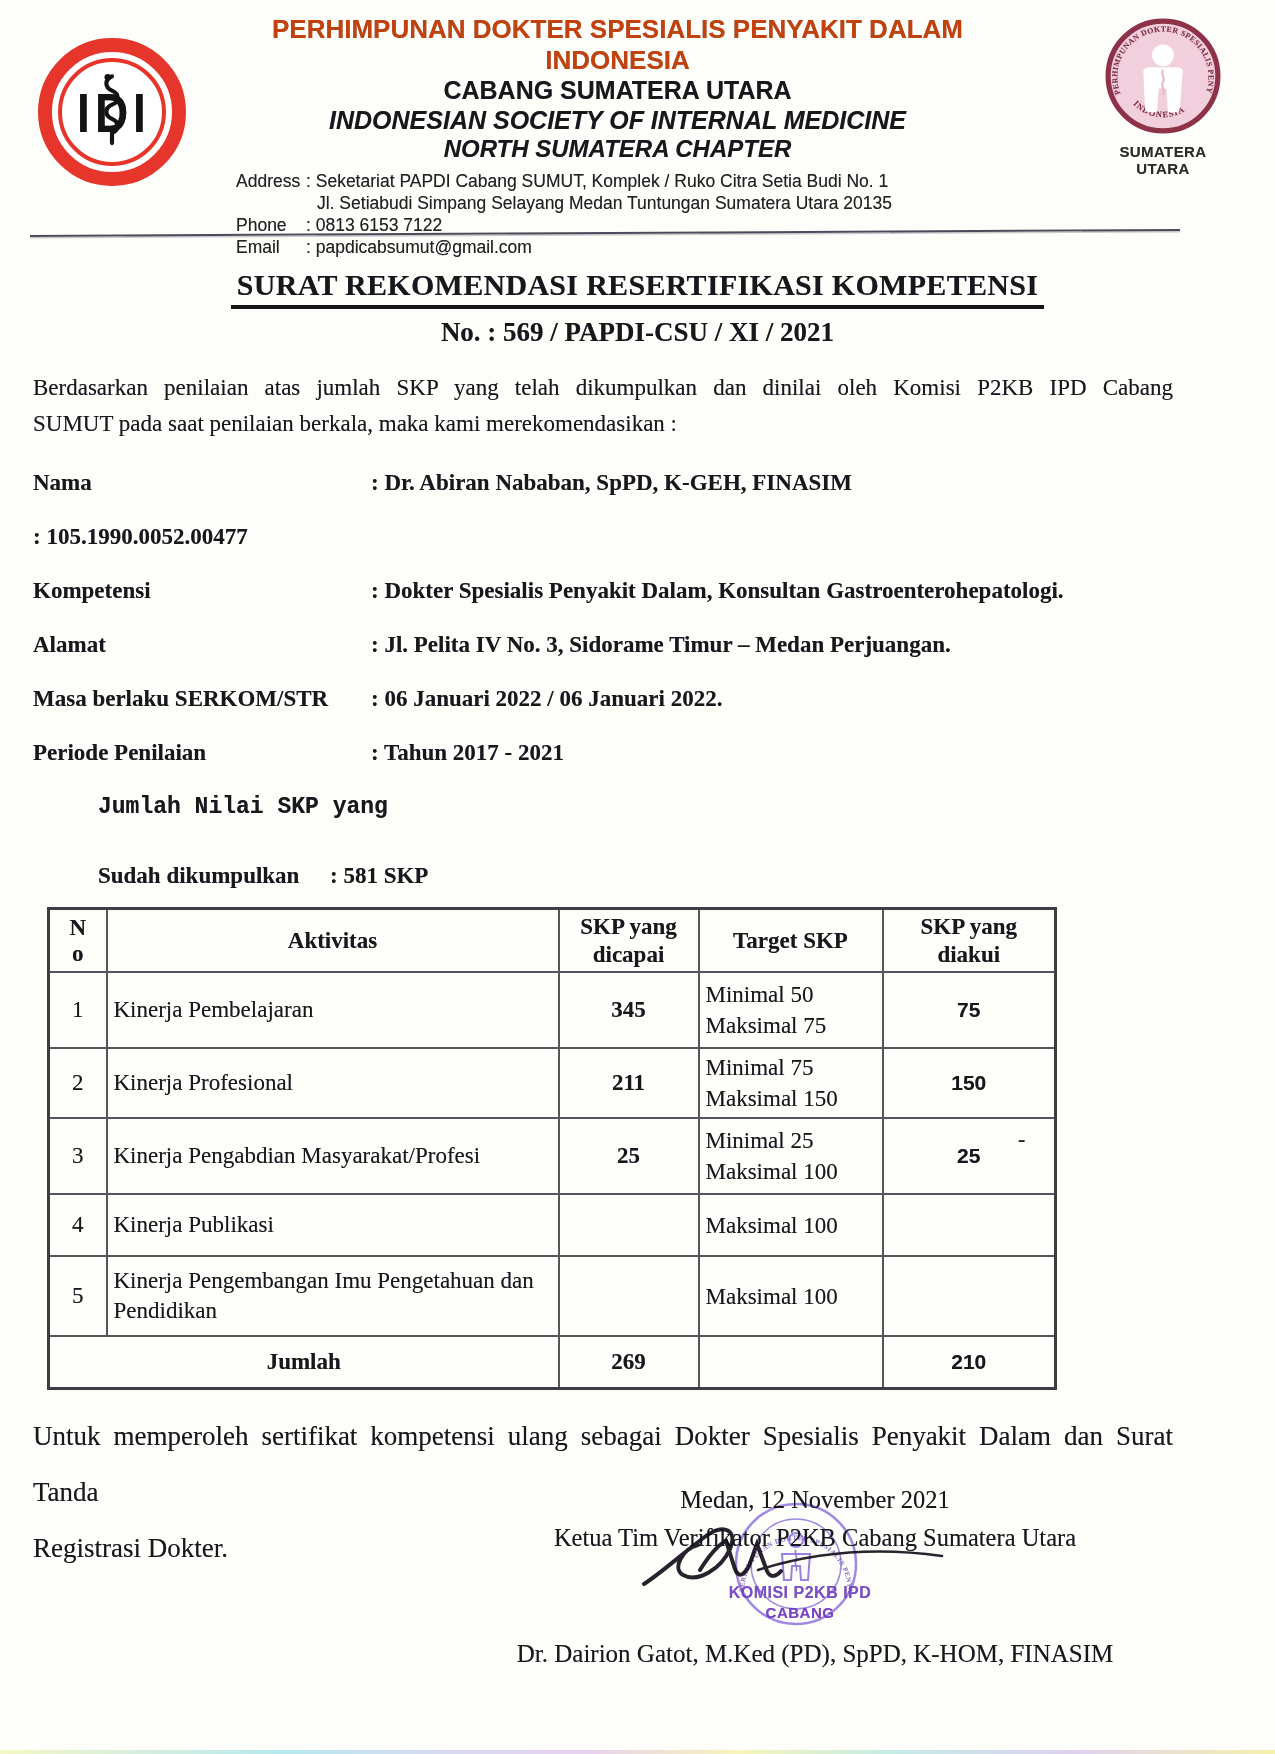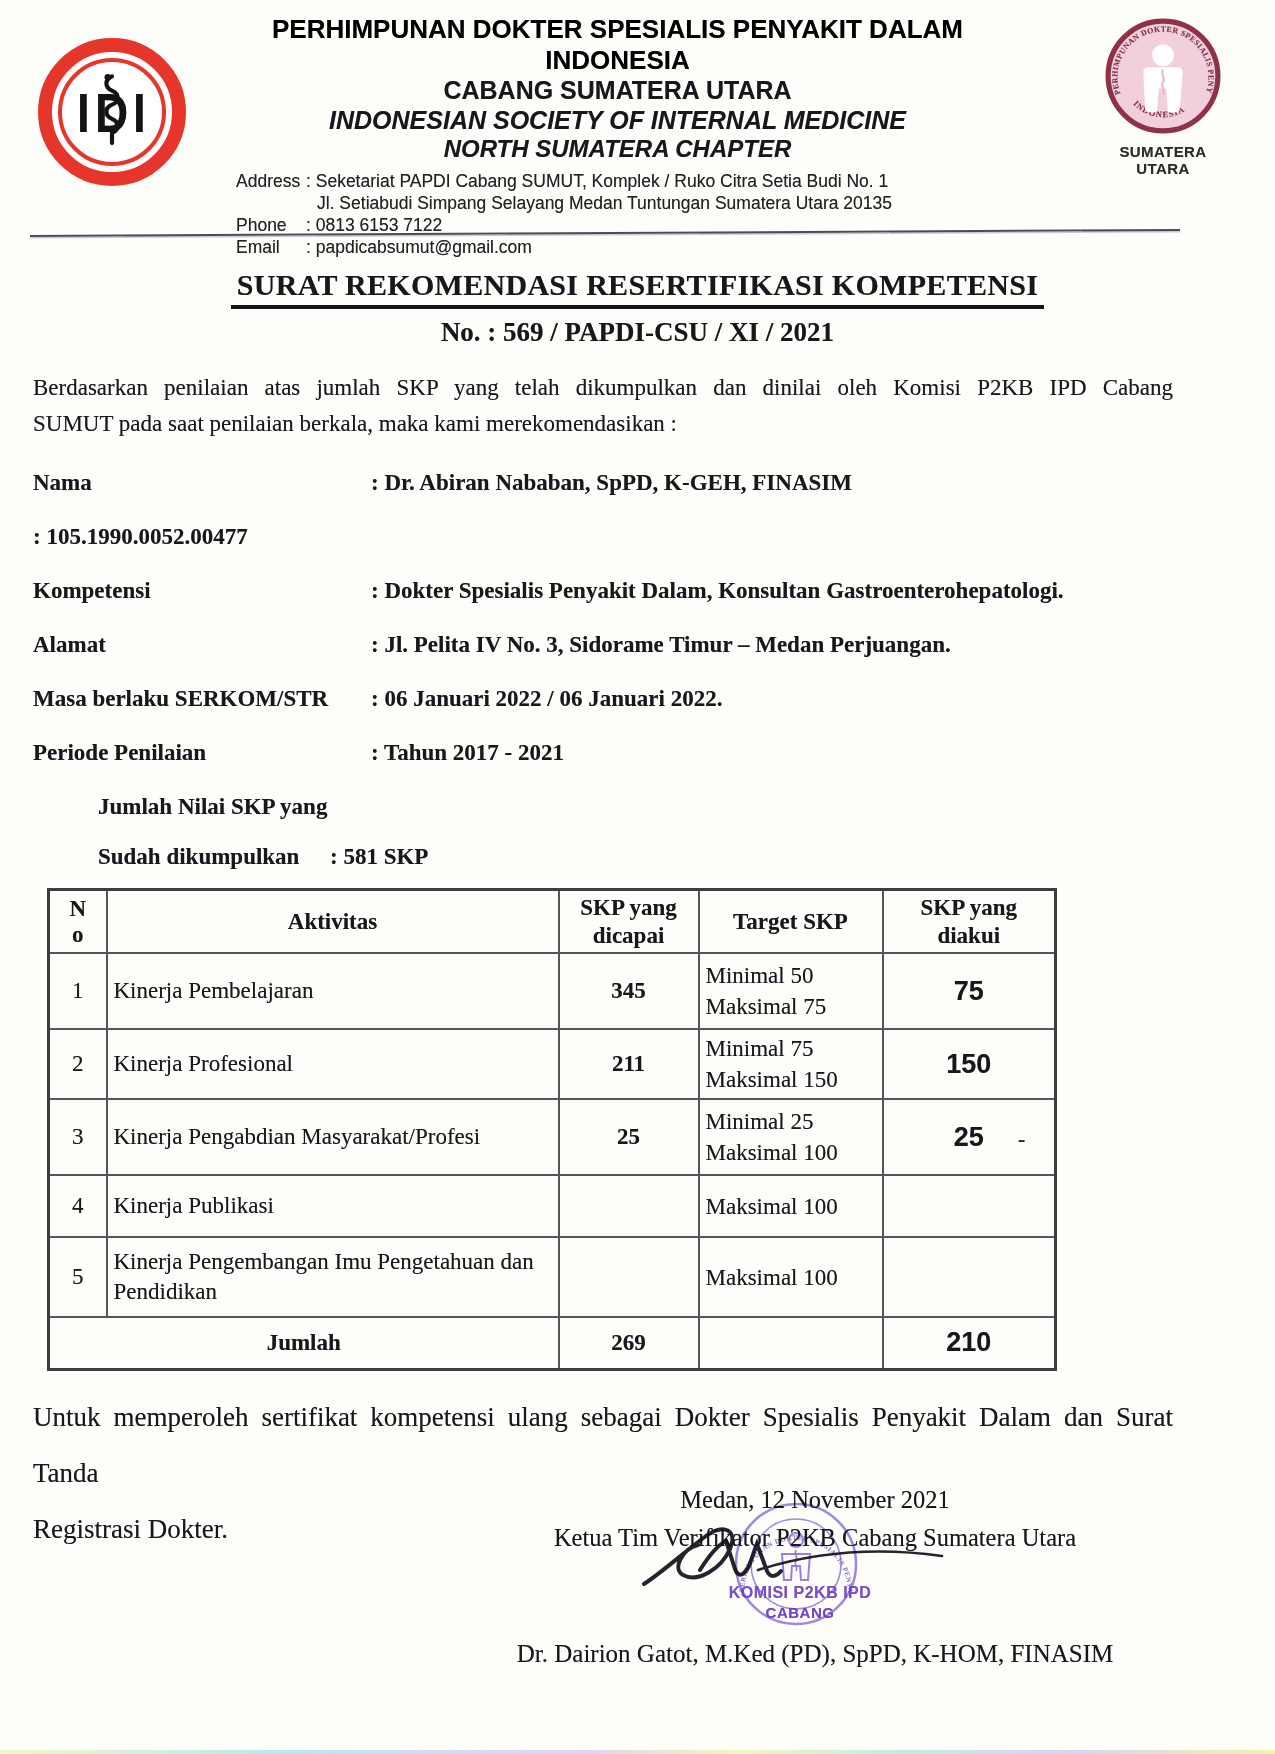--- a/index.html
+++ b/index.html
@@ -16,21 +16,21 @@
   .idi-logo{position:absolute;left:8px;top:26px;width:148px;height:148px;
     border:14px solid #e6362c;border-radius:50%;box-sizing:border-box;
     display:flex;align-items:center;justify-content:center;background:#fff;}
   .idi-inner{width:108px;height:108px;border:4px solid #e6362c;border-radius:50%;
     box-sizing:border-box;display:flex;align-items:center;justify-content:center;position:relative;background:#fff;}
   .idi-text{font-family:"Liberation Sans",sans-serif;font-weight:bold;font-size:46px;
     transform:scaleY(1.22);letter-spacing:5px;color:#141414;margin-left:4px;}
   .idi-snake{position:absolute;left:50%;top:50%;transform:translate(-50%,-54%);}
 
   .hdr-center{margin:0 210px 0 170px;text-align:center;padding-top:2px;}
-  .org1{font:bold 26px/1.18 "Liberation Sans",sans-serif;color:#000000;}
+  .org1{font:bold 26px/1.18 "Liberation Sans",sans-serif;color:#c2410c;}
   .org2{font:bold 25px/1.2 "Liberation Sans",sans-serif;}
   .org3{font:bold italic 25px/1.2 "Liberation Sans",sans-serif;}
   .org4{font:bold italic 24px/1.2 "Liberation Sans",sans-serif;}
   .addr{margin:7px 0 0 36px;text-align:left;font:17.5px/1.25 "Liberation Sans",sans-serif;color:#222;}
   .addr-row{display:flex;}
   .addr-label{width:70px;flex-shrink:0;}
   .addr-val2{padding-left:11px;}
 
   .seal{position:absolute;right:14px;top:6px;width:136px;text-align:center;}
   .seal-caption{margin-top:5px;font:bold 15px "Liberation Sans",sans-serif;
@@ -50,21 +50,21 @@
   .jline1{display:block;text-align:justify;text-align-last:justify;}
   .jline2{display:block;}
 
   
   .fields{margin-top:26px;margin-left:3px;}
   .frow{display:flex;font-weight:bold;font-size:23px;line-height:30px;margin-bottom:24px;}
   .flabel{width:338px;flex-shrink:0;}
 
   
   .skp{margin:6px 0 0 68px;font-weight:bold;font-size:23px;line-height:30px;}
-  .skp-l1{margin-bottom:20px;}
+  .skp-l1{margin-bottom:39px;font-family:Liberation Mono, monospace;}
   .skp-l2{display:flex;}
   .skp-l2-label{width:232px;flex-shrink:0;}
 
   
   .tbl{margin-top:16px;margin-left:17px;border-collapse:collapse;width:1007px;
     table-layout:fixed;font-size:23px;}
   .tbl,.tbl td,.tbl th{border:2px solid #55555c;}
   .tbl{border:3px solid #3d3d46;}
   .tbl th{font-weight:bold;padding:3px 6px;line-height:1.2;vertical-align:middle;}
   .tbl td{vertical-align:middle;padding:2px 6px;}
@@ -72,21 +72,21 @@
   .col-tar{width:184px;}.col-dia{width:173px;}
   .hrow{height:60px;}
   .r1{height:76px;}.r2{height:70px;}.r3{height:76px;}.r4{height:62px;}.r5{height:80px;}.rf{height:52px;}
   .th-no span{display:block;line-height:1.1;}
   .c-no{text-align:center;}
   .c-akt{padding-left:16px;line-height:1.3;margin-top:28px;}
   .c-dic{text-align:center;font-weight:bold;}
   .c-target{padding-left:18px;}
   .c-target span{display:block;line-height:1.35;}
   .c-dia{text-align:center;font-weight:bold;
-    font-family:"Liberation Sans",sans-serif;font-size:27px;}
+    font-family:"Liberation Sans",sans-serif;font-size:21px;}
   .c-jumlah{text-align:center;font-weight:bold;}
 
   
   .closing{margin:18px 0 0 3px;width:1140px;font-size:27px;line-height:56px;}
 
   
   .sign-right{position:absolute;left:490px;top:1486px;width:650px;text-align:center;
     font-size:24.5px;z-index:2;}
   .sig-role{margin-top:10px;}
   .sig-name{margin-top:88px;font-size:25px;}

